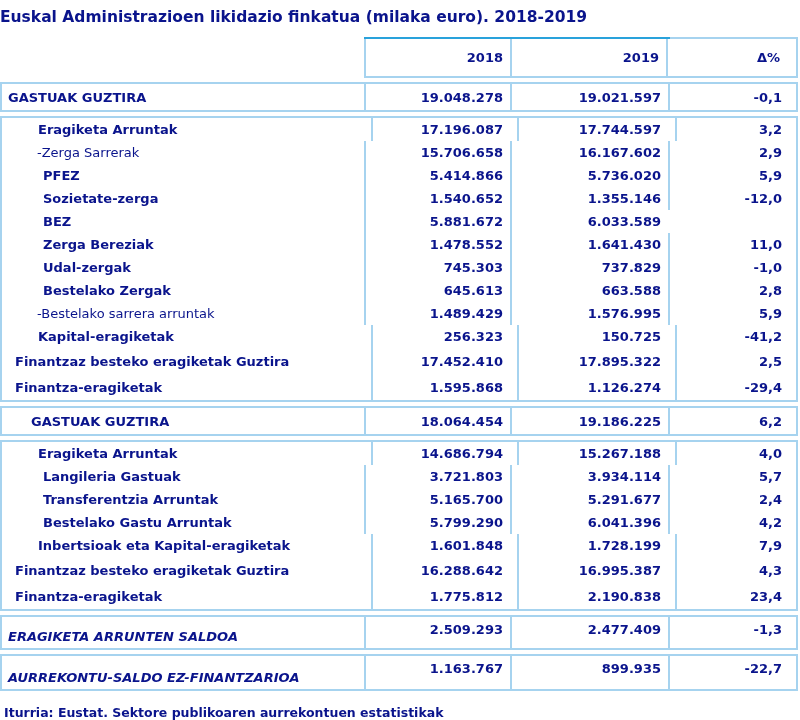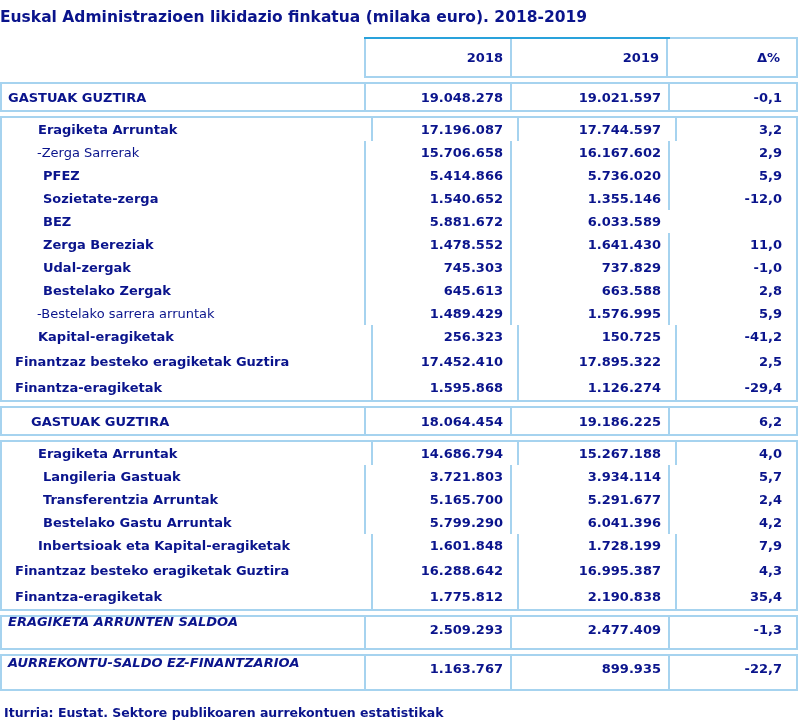--- a/index.html
+++ b/index.html
@@ -49,21 +49,21 @@
     display:flex;align-items:center;justify-content:flex-end;
     padding-right:7px;
   }
   .row .v.delta{padding-right:12px;font-weight:700;}
   .row.tall{height:26px;}
   
   .s-total .label,.s-total .v{font-weight:700;}
   .s-bold  .label,.s-bold  .v{font-weight:700;margin-left:7px;}
   .s-italic .label{}
   .s-plain .label,.s-plain .v.num,.s-italic .v.num{font-weight:700;}
-  .s-saldo .label{font-weight:700;font-style:italic;align-items:flex-end;padding-bottom:19px;}
+  .s-saldo .label{font-weight:700;font-style:italic;align-items:flex-end;padding-bottom:4px;}
   .s-saldo .v{font-weight:700;align-items:flex-start;padding-top:5px;}
   
   .ind0 .label{padding-left:6px;}
   .ind1 .label{padding-left:29px;}
   .ind2 .label{padding-left:35px;}
   .ind3 .label{padding-left:41px;}
   
   .sec-sarrerak-total .row{height:26px;}
   .sec-gastuak-total .row{height:26px;}
   .sec-saldo-arrunta .row{height:31px;}
@@ -210,21 +210,21 @@
         <div class="row s-bold ind0 tall">
           <div class="label">Finantzaz besteko eragiketak Guztira</div>
           <div class="v num">16.288.642</div>
           <div class="v num">16.995.387</div>
           <div class="v delta">4,3</div>
         </div>
         <div class="row s-bold ind0 tall">
           <div class="label">Finantza-eragiketak</div>
           <div class="v num">1.775.812</div>
           <div class="v num">2.190.838</div>
-          <div class="v delta">35,4</div>
+          <div class="v delta">23,4</div>
         </div>
       </div>
       <div class="box sec-saldo-arrunta">
         <div class="row s-saldo ind0">
           <div class="label">ERAGIKETA ARRUNTEN SALDOA</div>
           <div class="v num">2.509.293</div>
           <div class="v num">2.477.409</div>
           <div class="v delta">-1,3</div>
         </div>
       </div>

